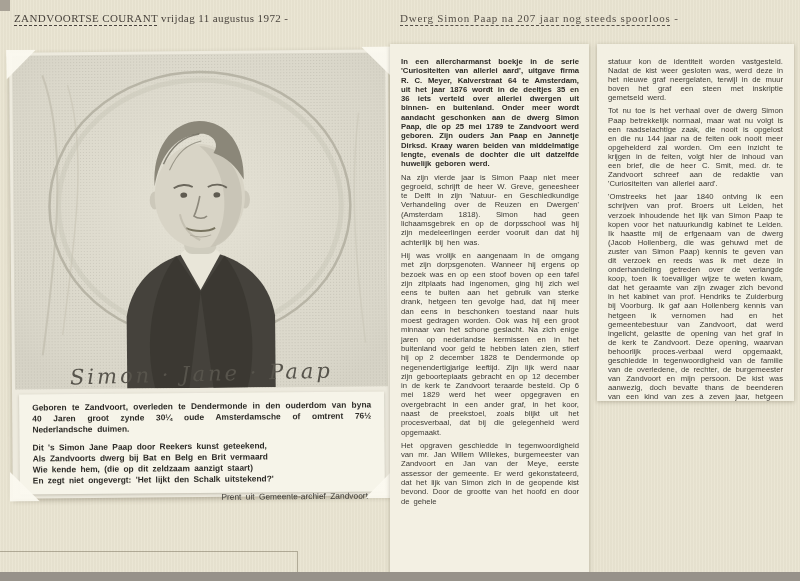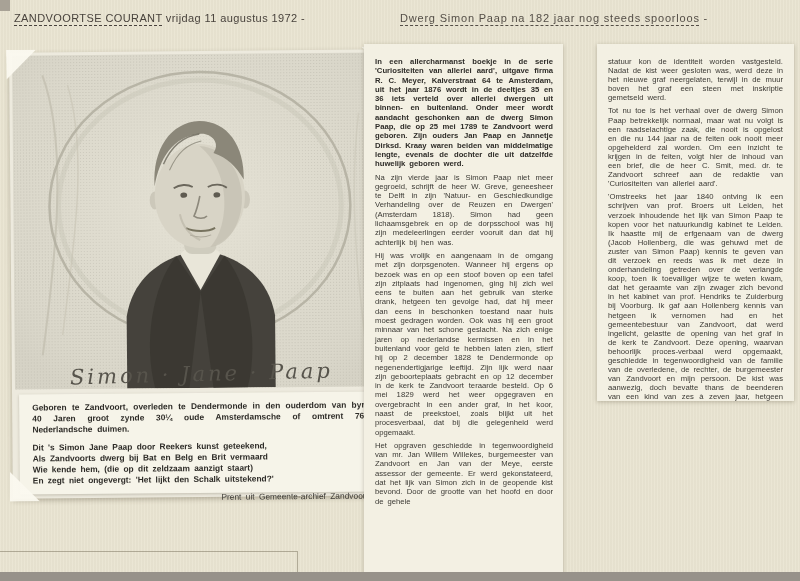--- a/index.html
+++ b/index.html
@@ -9,21 +9,21 @@
     background-image:repeating-linear-gradient(90deg, rgba(255,255,255,.07) 0 1px, rgba(0,0,0,0.015) 1px 3px);
     font-family:"Liberation Sans", sans-serif;
   }
   
   .corner-mark{position:absolute;left:0;top:0;width:10px;height:11px;background:#a8a296;}
   .underlay-corner{position:absolute;left:0;top:551px;width:297px;height:30px;z-index:0;
     border-top:1px solid rgba(130,122,100,.55);border-right:1px solid rgba(130,122,100,.55);}
   .bottom-strip{position:absolute;left:0;top:572px;width:800px;height:9px;background:#97928a;z-index:6;}
 
   
-  .tw{position:absolute;top:12px;font-family:Liberation Sans, sans-serif;font-size:11px;color:#49433d;white-space:nowrap;z-index:2;}
+  .tw{position:absolute;top:12px;font-family:Liberation Serif, serif;font-size:11px;color:#49433d;white-space:nowrap;z-index:2;}
   .tw-left{left:14px;letter-spacing:0.4px;}
   .tw-right{left:400px;letter-spacing:0.8px;color:#544e47;}
   .tw .u{text-decoration:underline dashed 1px;text-underline-offset:3px;}
 
   
   .print{position:absolute;left:11px;top:51px;width:379px;height:446px;background:#edeade;
     box-shadow:0 2px 5px rgba(60,50,30,.3);transform:rotate(-0.5deg);z-index:1;}
   .engraving{position:absolute;left:3px;top:3px;right:3px;height:334px;
     background-color:#d9d6c9;
     background-image:radial-gradient(circle, rgba(120,116,104,.28) 0.6px, transparent 1px);
@@ -48,33 +48,33 @@
     background:linear-gradient(225deg,#fbf9f0 0 66%,#d8d4c4 66% 70%,#fbf9f0 70%);}
   .pc-bl{left:-3px;bottom:-3px;clip-path:polygon(0 0,0 100%,100% 100%);
     background:linear-gradient(45deg,#fbf9f0 0 66%,#d8d4c4 66% 70%,#fbf9f0 70%);}
   .pc-br{right:-3px;bottom:-3px;clip-path:polygon(100% 0,100% 100%,0 100%);
     background:linear-gradient(315deg,#fbf9f0 0 66%,#d8d4c4 66% 70%,#fbf9f0 70%);}
 
   
   .clip{position:absolute;background:#f3f0e3;box-shadow:0 1px 4px rgba(60,50,30,.28);
     box-sizing:border-box;color:#3b3934;z-index:1;}
   .clip p{margin:0 0 4px 0;font-size:7.7px;line-height:9.3px;text-align:justify;word-spacing:1.8px;}
-  .clip-middle{left:364px;top:44px;width:199px;height:537px;padding:13px 10px 0 11px;overflow:hidden;}
+  .clip-middle{left:390px;top:44px;width:199px;height:537px;padding:13px 10px 0 11px;overflow:hidden;}
   .clip-middle .lead{font-weight:bold;color:#2e2c28;}
   .clip-right{left:597px;top:44px;width:197px;height:357px;padding:13px 11px 0 11px;overflow:hidden;}
   .clip-right p{line-height:9.1px;}
 </style>
 </head>
 <body>
 
 <div class="corner-mark"></div>
 
 <div class="tw tw-left"><span class="u">ZANDVOORTSE COURANT</span><span> vrijdag 11 augustus 1972 -</span></div>
 
-<div class="tw tw-right"><span class="u">Dwerg Simon Paap na 182 jaar nog steeds spoorloos</span><span> -</span></div>
+<div class="tw tw-right"><span class="u">Dwerg Simon Paap na 207 jaar nog steeds spoorloos</span><span> -</span></div>
 
 <div class="print">
   <div class="engraving">
     <svg viewBox="0 0 372 334" preserveAspectRatio="none">
       <defs>
         <radialGradient id="vig" cx="50%" cy="45%" r="65%">
           <stop offset="0%" stop-color="#e6e3d6" stop-opacity="0.9"></stop>
           <stop offset="70%" stop-color="#e6e3d6" stop-opacity="0.2"></stop>
           <stop offset="100%" stop-color="#d2cfc2" stop-opacity="0.45"></stop>
         </radialGradient>

